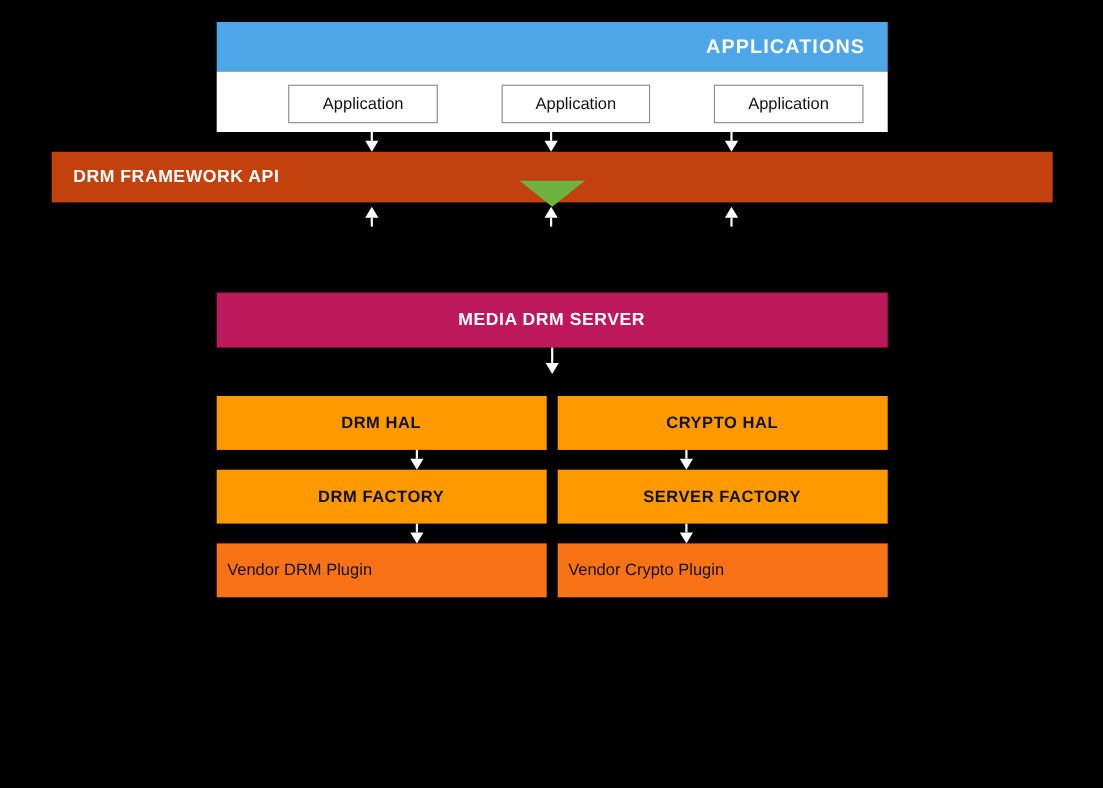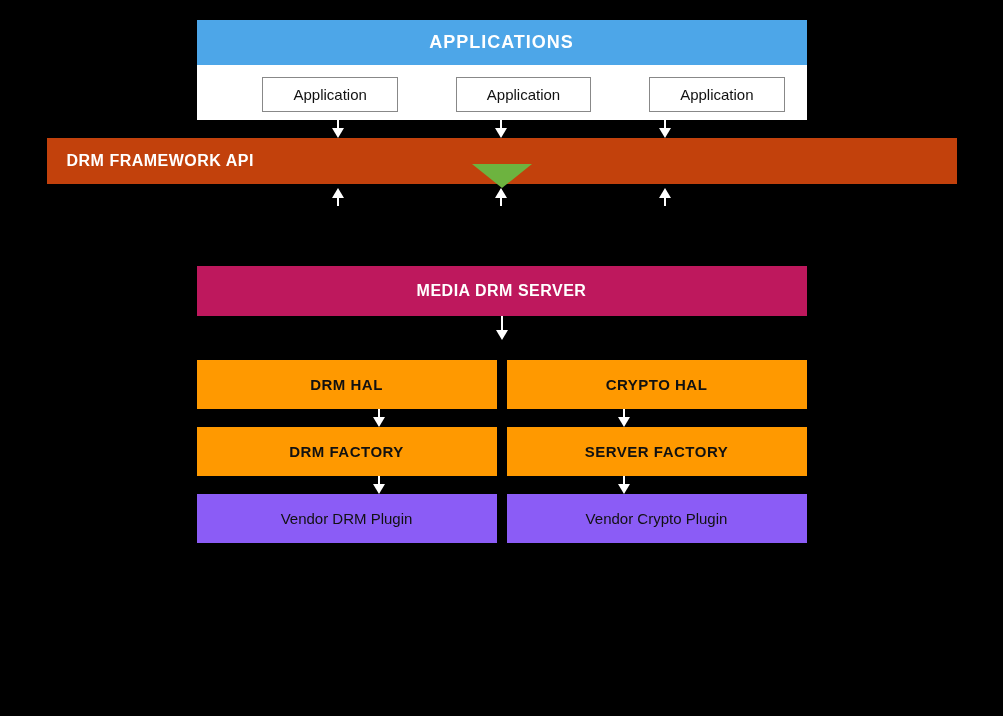--- a/index.html
+++ b/index.html
@@ -29,21 +29,21 @@
       width: 610px;
       border: none;
     }
 
     .applications-header {
       background-color: #4da6e8;
       color: white;
       font-weight: bold;
       font-size: 18px;
       letter-spacing: 1px;
-      text-align: center;
+      text-align: right;
       padding: 12px 20px;
     }
 
     .applications-body {
       background-color: #fff;
       display: flex;
       flex-direction: row;
       justify-content: space-around;
       align-items: center;
       padding: 12px 20px 8px 20px;
@@ -138,24 +138,24 @@
       width: 610px;
       display: flex;
       flex-direction: row;
       justify-content: space-between;
       gap: 10px;
       margin-top: 30px;
     }
 
     .vendor-box {
       flex: 1;
-      background-color: #8b5cf6;
-      color: #111;
-      font-size: 15px;
-      text-align: center;
+      background-color: #f97316;
+      color: #111;
+      font-size: 15px;
+      text-align: left;
       padding: 16px 10px;
     }
 
     .v-line {
       width: 2px;
       background: #fff;
     }
 
     .arrow-tip-up {
       width: 0; height: 0;

